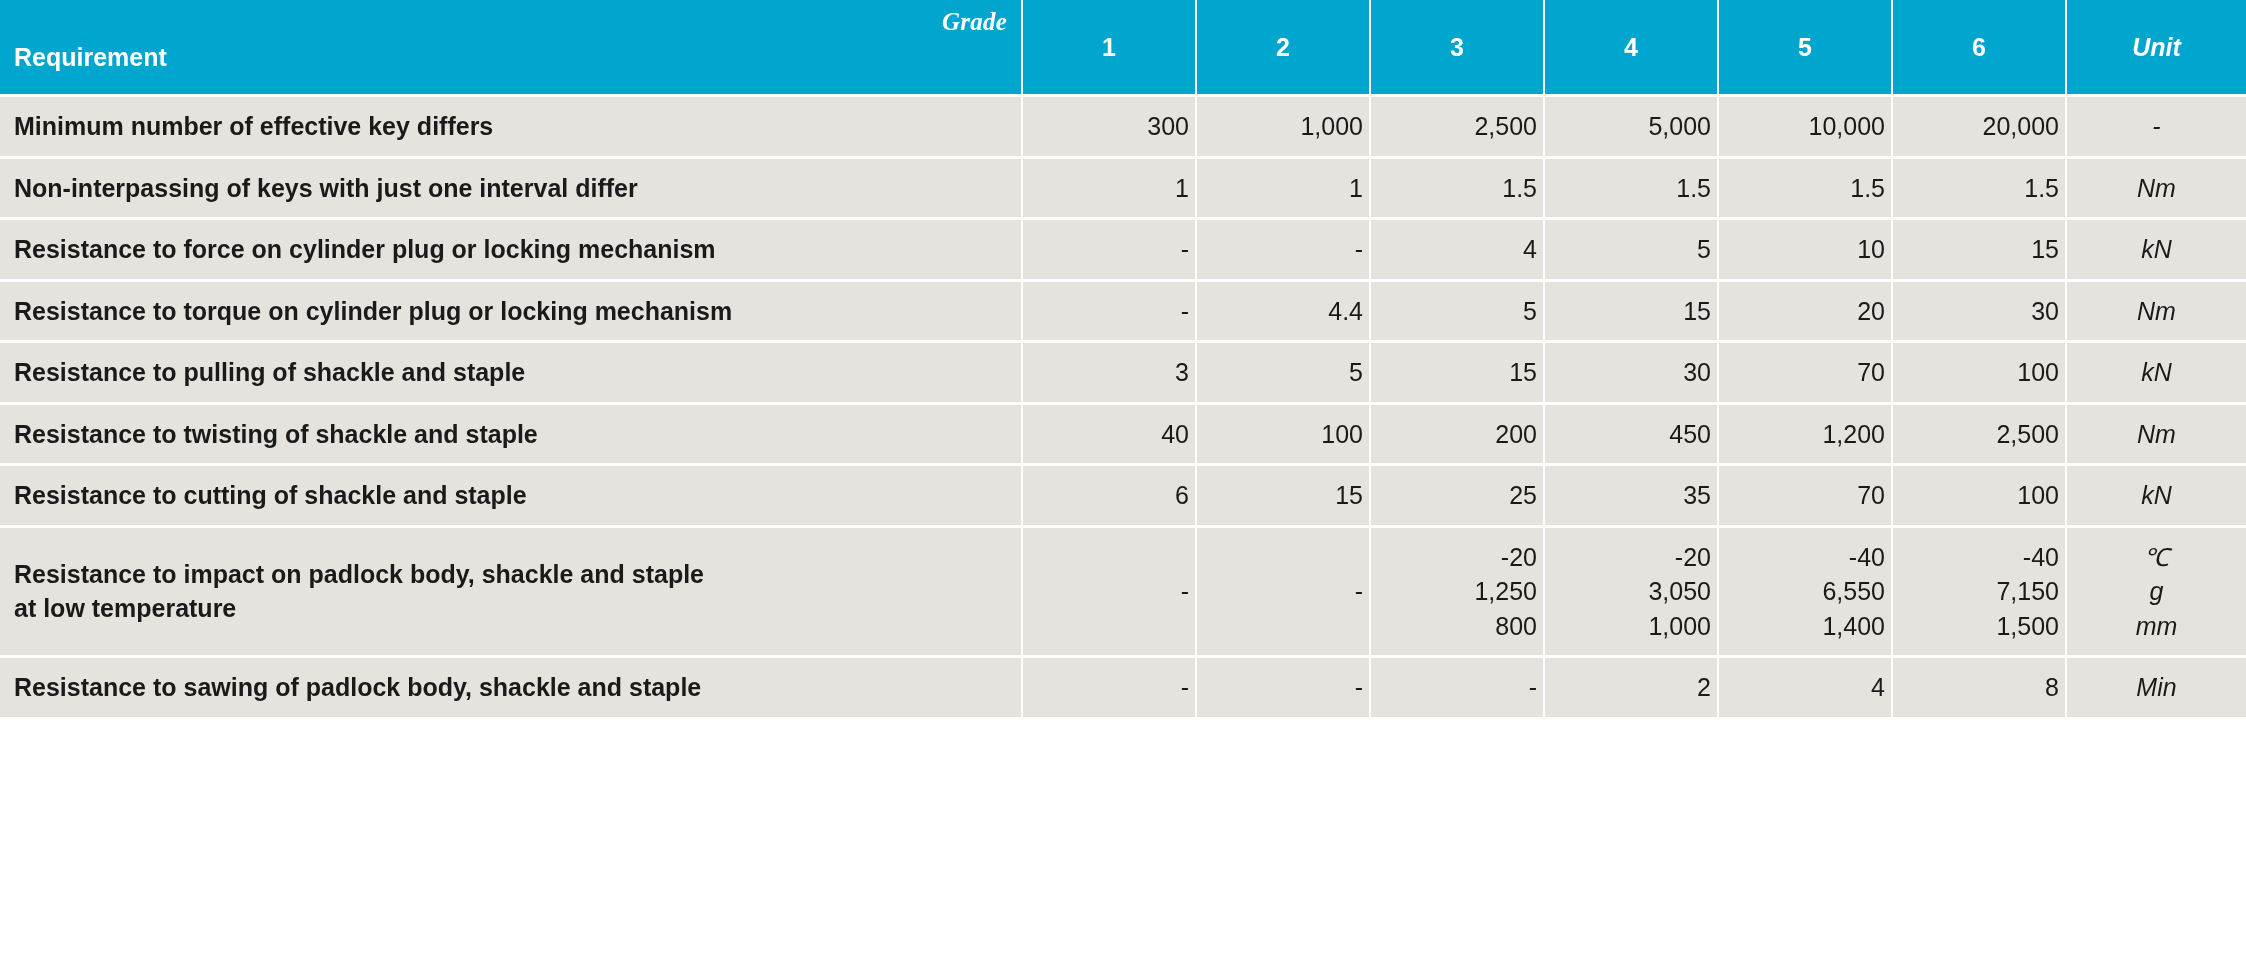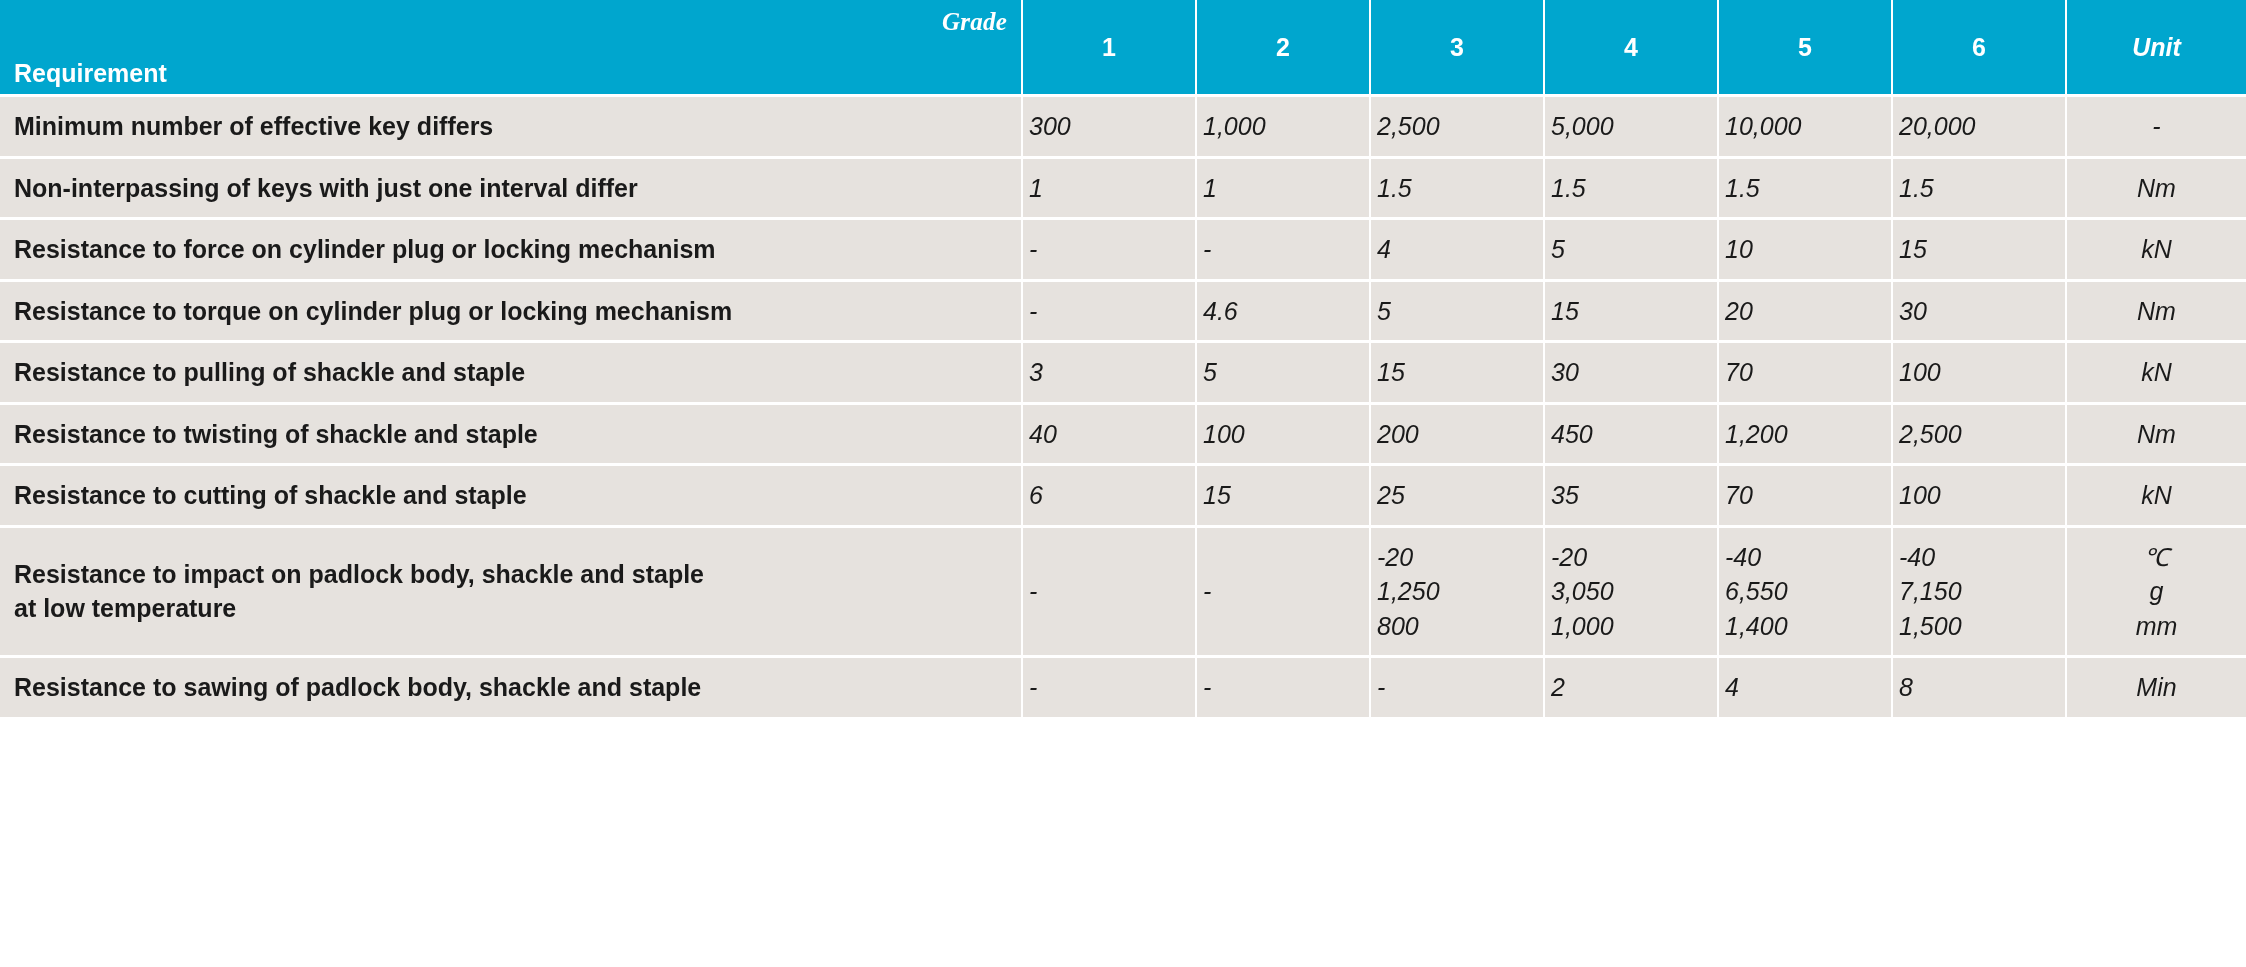--- a/index.html
+++ b/index.html
@@ -42,21 +42,21 @@
     top: 8px;
     font-size: 25px;
     font-weight: bold;
     font-style: italic;
     letter-spacing: .2px;
     font-family: Liberation Serif, serif;
   }
   th.header-req .req-label {
     position: absolute;
     left: 14px;
-    bottom: 6px;
+    bottom: 22px;
     font-size: 25px;
     font-weight: bold;
   }
   th.header-grade {
     font-size: 25px;
     font-weight: bold;
     text-align: center;
   }
   th.header-unit {
     font-size: 25px;
@@ -77,26 +77,25 @@
 
   td.req-cell {
     text-align: left;
     font-size: 25px;
     font-weight: bold;
     color: #1a1a1a;
     padding: 12px 14px;
     line-height: 1.38;
   }
   td.val-cell {
-    text-align: left;
+    text-align: right;
     font-size: 25px;
     color: #1a1a1a;
     line-height: 1.38;
     padding: 12px 6px;
-    font-style: italic;
   }
   td.unit-cell {
     text-align: center;
     font-size: 25px;
     font-style: italic;
     color: #1a1a1a;
     line-height: 1.38;
     padding: 12px 6px;
   }
   .multi-line { white-space: pre-line; }
@@ -157,21 +156,21 @@
       <td class="val-cell multi-line">-</td>
       <td class="val-cell multi-line">4</td>
       <td class="val-cell multi-line">5</td>
       <td class="val-cell multi-line">10</td>
       <td class="val-cell multi-line">15</td>
       <td class="unit-cell multi-line">kN</td>
     </tr>
     <tr>
       <td class="req-cell multi-line">Resistance to torque on cylinder plug or locking mechanism</td>
       <td class="val-cell multi-line">-</td>
-      <td class="val-cell multi-line">4.6</td>
+      <td class="val-cell multi-line">4.4</td>
       <td class="val-cell multi-line">5</td>
       <td class="val-cell multi-line">15</td>
       <td class="val-cell multi-line">20</td>
       <td class="val-cell multi-line">30</td>
       <td class="unit-cell multi-line">Nm</td>
     </tr>
     <tr>
       <td class="req-cell multi-line">Resistance to pulling of shackle and staple</td>
       <td class="val-cell multi-line">3</td>
       <td class="val-cell multi-line">5</td>

